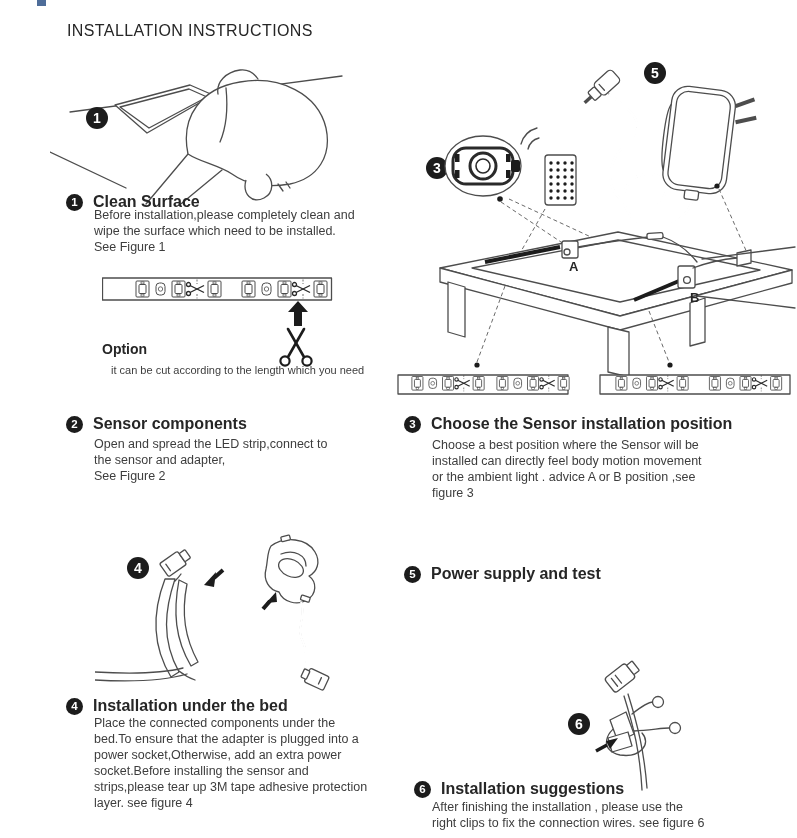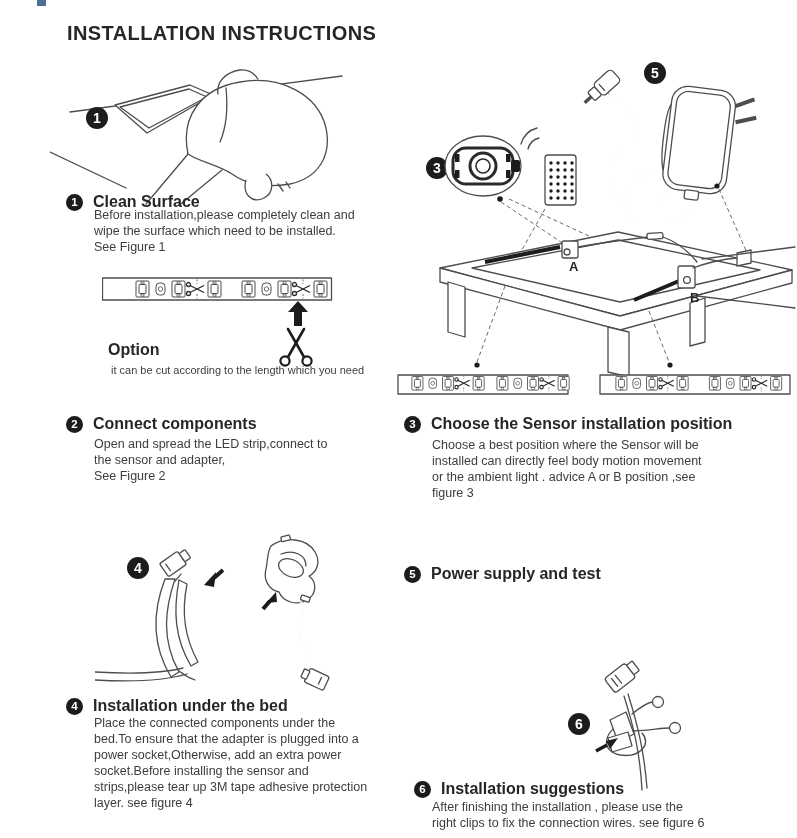--- a/index.html
+++ b/index.html
@@ -5,35 +5,35 @@
   html,body{margin:0;padding:0;background:#e8e8e8;}
   .page{
     position:relative;width:797px;height:838px;margin:0 auto;
     background:#ffffff;overflow:hidden;
     font-family:"Liberation Sans","DejaVu Sans",sans-serif;
     color:#3d3d3d;
   }
   .corner-mark{position:absolute;left:37px;top:0;width:9px;height:6px;background:#4e6d99;}
   .title{
     position:absolute;left:67px;top:22px;margin:0;
-    font-size:20px;font-weight:bold;letter-spacing:.4px;color:#262626;
+    font-size:16px;font-weight:normal;letter-spacing:.4px;color:#262626;
   }
   .fig{position:absolute;}
   .sec-head{position:absolute;display:flex;align-items:center;gap:10px;}
   .badge{
     flex:0 0 auto;width:17px;height:17px;border-radius:50%;
     background:#1c1c1c;color:#fff;font-size:11.5px;font-weight:bold;
     line-height:17px;text-align:center;
   }
   .sec-title{font-size:16px;font-weight:bold;color:#262626;white-space:nowrap;}
   .body{
     position:absolute;margin:0;font-size:12.5px;line-height:16px;
     white-space:pre-line;color:#3d3d3d;
   }
-  .option-h{position:absolute;left:108px;top:341px;margin:0;font-size:16px;font-weight:bold;color:#262626;}
+  .option-h{position:absolute;left:102px;top:341px;margin:0;font-size:14px;font-weight:bold;color:#262626;}
   .option-b{position:absolute;left:111px;top:364px;margin:0;font-size:11px;color:#3d3d3d;text-align:center;}
   
   svg .ln{fill:none;stroke:#4d4d4d;stroke-width:1.3;stroke-linecap:round;stroke-linejoin:round;}
   svg .wh{fill:#ffffff;stroke:#4d4d4d;stroke-width:1.3;stroke-linejoin:round;}
   svg .blk{fill:#1c1c1c;stroke:none;}
   svg .dash{fill:none;stroke:#6a6a6a;stroke-width:1;stroke-dasharray:4 3;}
   svg .badge-t{fill:#ffffff;font-family:"Liberation Sans",sans-serif;font-size:14px;font-weight:bold;text-anchor:middle;}
   svg .ab{fill:#262626;font-family:"Liberation Sans",sans-serif;font-size:13px;font-weight:bold;}
 </style>
 </head>
@@ -120,21 +120,21 @@
       <line x1="26" y1="2" x2="10" y2="30"></line>
       <circle cx="7" cy="34" r="4.6" stroke-width="2.2"></circle>
       <circle cx="29" cy="34" r="4.6" stroke-width="2.2"></circle>
     </g>
   </svg>
   <p class="option-h">Option</p>
   <p class="option-b">it can be cut according to the length which you need</p>
 
   <div class="sec-head" style="left:66px;top:415px">
     <span class="badge">2</span>
-    <span class="sec-title">Connect components</span>
+    <span class="sec-title">Sensor components</span>
   </div>
   <p class="body" style="left:94px;top:436px;width:266px">Open and spread the LED strip,connect to
 the sensor and adapter,
 See Figure 2</p>
 
   <div class="sec-head" style="left:404px;top:415px">
     <span class="badge">3</span>
     <span class="sec-title">Choose the Sensor installation position</span>
   </div>
   <p class="body" style="left:432px;top:437px;width:340px">Choose a best position where the Sensor will be

